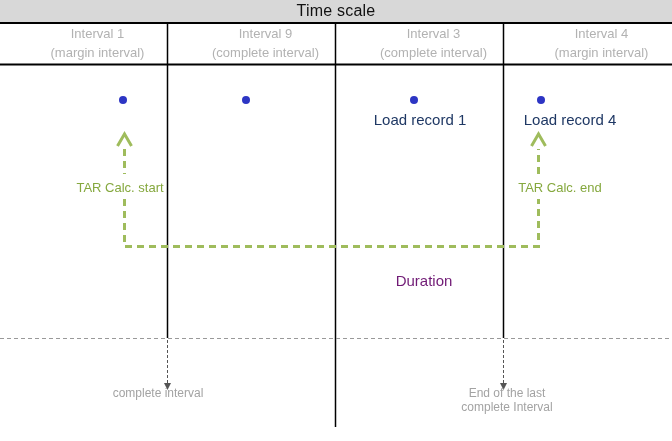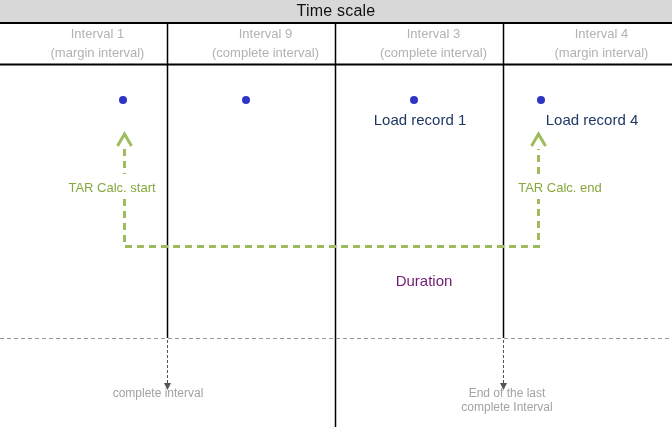--- a/index.html
+++ b/index.html
@@ -98,23 +98,23 @@
     <line x1="503.5" y1="340" x2="503.5" y2="385" stroke="#555555" stroke-width="1" stroke-dasharray="3 2"></line>
     <polygon points="500,383 507,383 503.5,390" fill="#555555"></polygon>
   </svg>
 
   <div class="dot" style="left:123px"></div>
   <div class="dot" style="left:246px"></div>
   <div class="dot" style="left:414px"></div>
   <div class="dot" style="left:541px"></div>
 
   <div class="load-record" style="left:420px">Load record 1</div>
-  <div class="load-record" style="left:592px">Load record 4</div>
+  <div class="load-record" style="left:570px">Load record 4</div>
 
-  <div class="tar-label" style="left:112px">TAR Calc. start</div>
+  <div class="tar-label" style="left:120px">TAR Calc. start</div>
   <div class="tar-label" style="left:560px">TAR Calc. end</div>
   <div class="duration-label" style="left:424px">Duration</div>
 
   <div class="bottom-note" style="left:158px">
     <div>complete interval</div>
   </div>
   <div class="bottom-note" style="left:507px">
     <div>End of the last</div>
     <div>complete Interval</div>
   </div>

